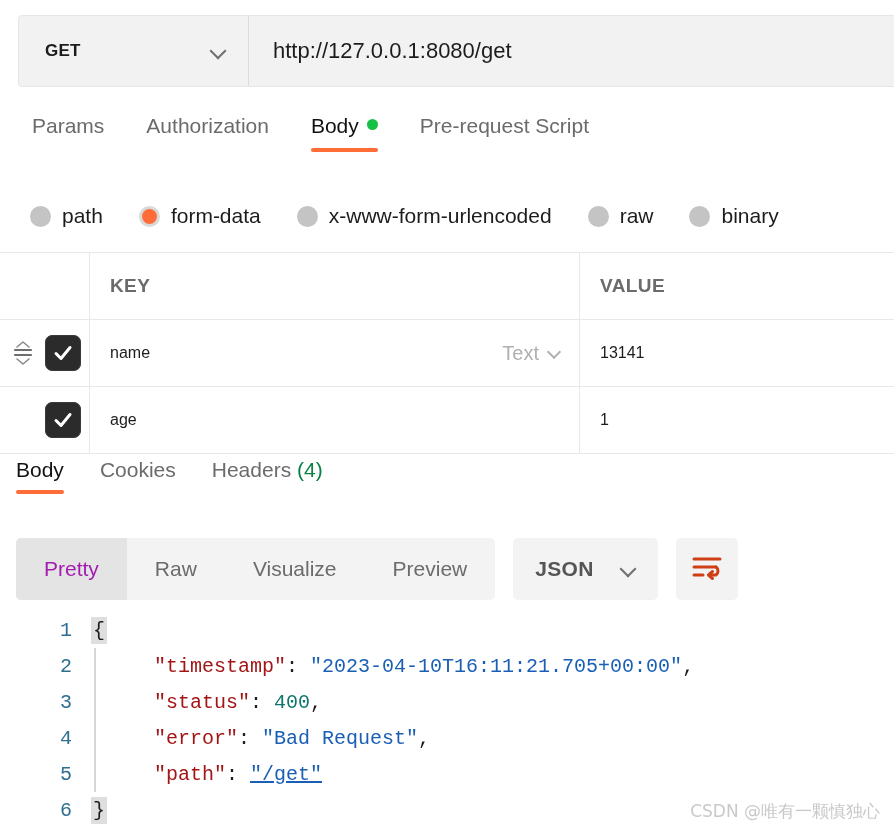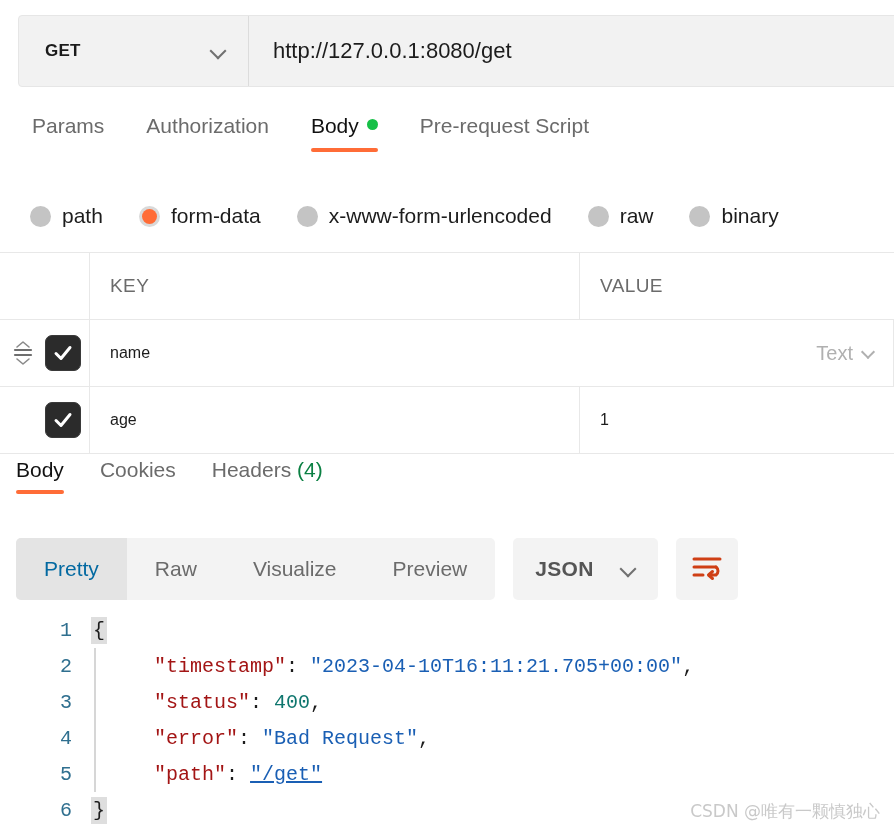--- a/index.html
+++ b/index.html
@@ -206,21 +206,21 @@
     width: 314px;
     flex: 0 0 314px;
     display: flex;
     align-items: center;
     padding-left: 20px;
     box-sizing: border-box;
   }
   .col-title {
     font-size: 19px;
     color: #6b6b6b;
-    font-weight: normal;
+    font-weight: bold;
     letter-spacing: 0.4px;
   }
   .cell-text {
     font-size: 16px;
     color: #1c1c1c;
   }
   .checkbox {
     width: 34px;
     height: 34px;
     border-radius: 7px;
@@ -322,21 +322,21 @@
     align-items: center;
     justify-content: center;
     padding: 0 28px;
     font-size: 21px;
     color: #6b6b6b;
     cursor: pointer;
     white-space: nowrap;
   }
   .seg.active {
     background: #e4e4e4;
-    color: #0369a1;
+    color: #a21caf;
   }
   .fmt-drop {
     margin-left: 18px;
     height: 62px;
     background: #f3f3f3;
     border-radius: 5px;
     display: flex;
     align-items: center;
     padding: 0 22px;
     cursor: pointer;
@@ -508,20 +508,23 @@
         </svg>
       </span>
     </div>
     <div class="cell-key">
       <span class="cell-text">name</span>
       <span class="type-drop">
         <span>Text</span>
         <span class="chev-sm"></span>
       </span>
     </div>
+    <div class="cell-val">
+      <span class="cell-text">13141</span>
+    </div>
   </div>
 
   <div class="kv-row">
     <div class="cell-check">
       <span class="checkbox">
         <svg width="22" height="22" viewBox="0 0 22 22">
           <path d="M4 11.5 L9 16.5 L18 5.5" fill="none" stroke="#ffffff" stroke-width="3" stroke-linecap="round" stroke-linejoin="round"></path>
         </svg>
       </span>
     </div>

